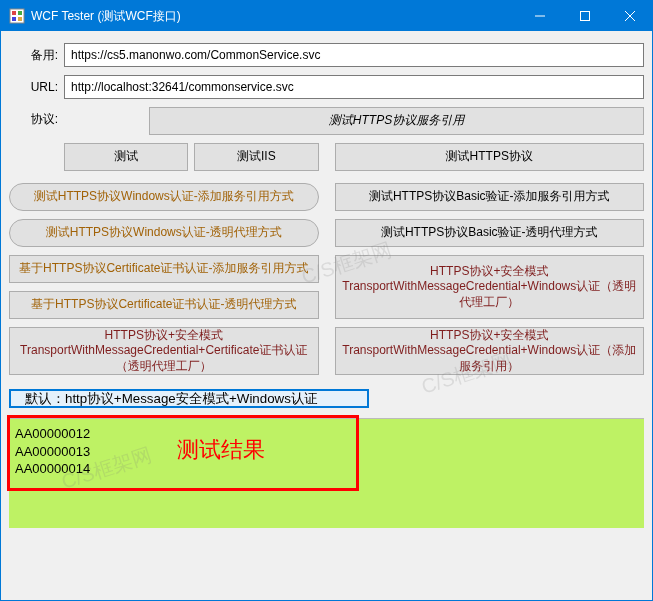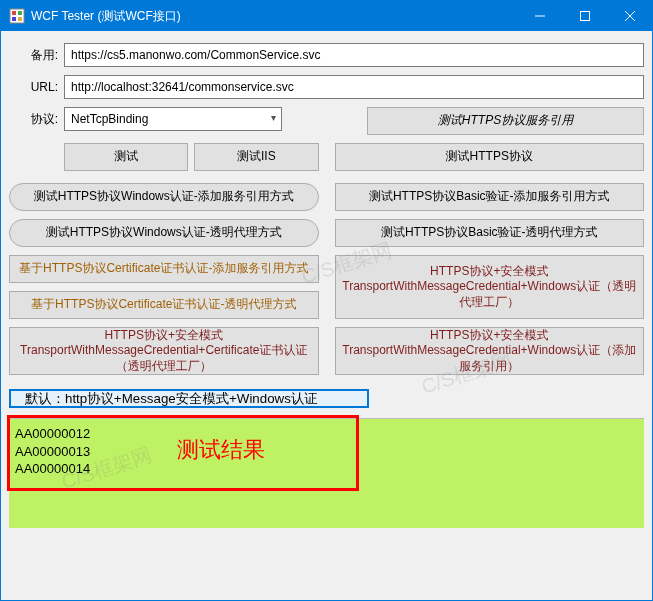--- a/index.html
+++ b/index.html
@@ -106,21 +106,21 @@
       padding: 0 4px;
       line-height: 1.3;
     }
     .grid2 {
       display: grid;
       grid-template-columns: 1fr 1fr;
       gap: 8px 16px;
       margin-bottom: 8px;
     }
     .btn-tall { height: 48px; }
-    .btn-green { color: #000000; border-radius: 14px; }
+    .btn-green { color: #a16207; border-radius: 14px; }
     .btn-red { color: #a16207; }
     .btn-purple { color: #7f1d1d; }
     .top-right-btn { margin-left: 85px; font-style: italic; }
     .inner-2btn {
       display: grid;
       grid-template-columns: 1fr 1fr;
       gap: 6px;
       margin-left: 55px;
     }
     .default-btn {
@@ -212,24 +212,20 @@
       <input class="input" value="https://cs5.manonwo.com/CommonService.svc" style="">
     </div>
 
     <div class="row">
       <div class="label">URL:</div>
       <input class="input" value="http://localhost:32641/commonservice.svc" style="">
     </div>
 
     <div class="row3">
       <div class="label">协议:</div>
-      <div class="select-wrap">
-        <input class="select" value="NetTcpBinding" style="">
-        <span class="select-arrow">▾</span>
-      </div>
       <button class="btn top-right-btn" style="flex:1">测试HTTPS协议服务引用</button>
     </div>
 
     <div class="grid2" style="margin-bottom:12px;">
       <div class="inner-2btn">
         <button class="btn">测试</button>
         <button class="btn">测试IIS</button>
       </div>
       <button class="btn">测试HTTPS协议</button>
     </div>

